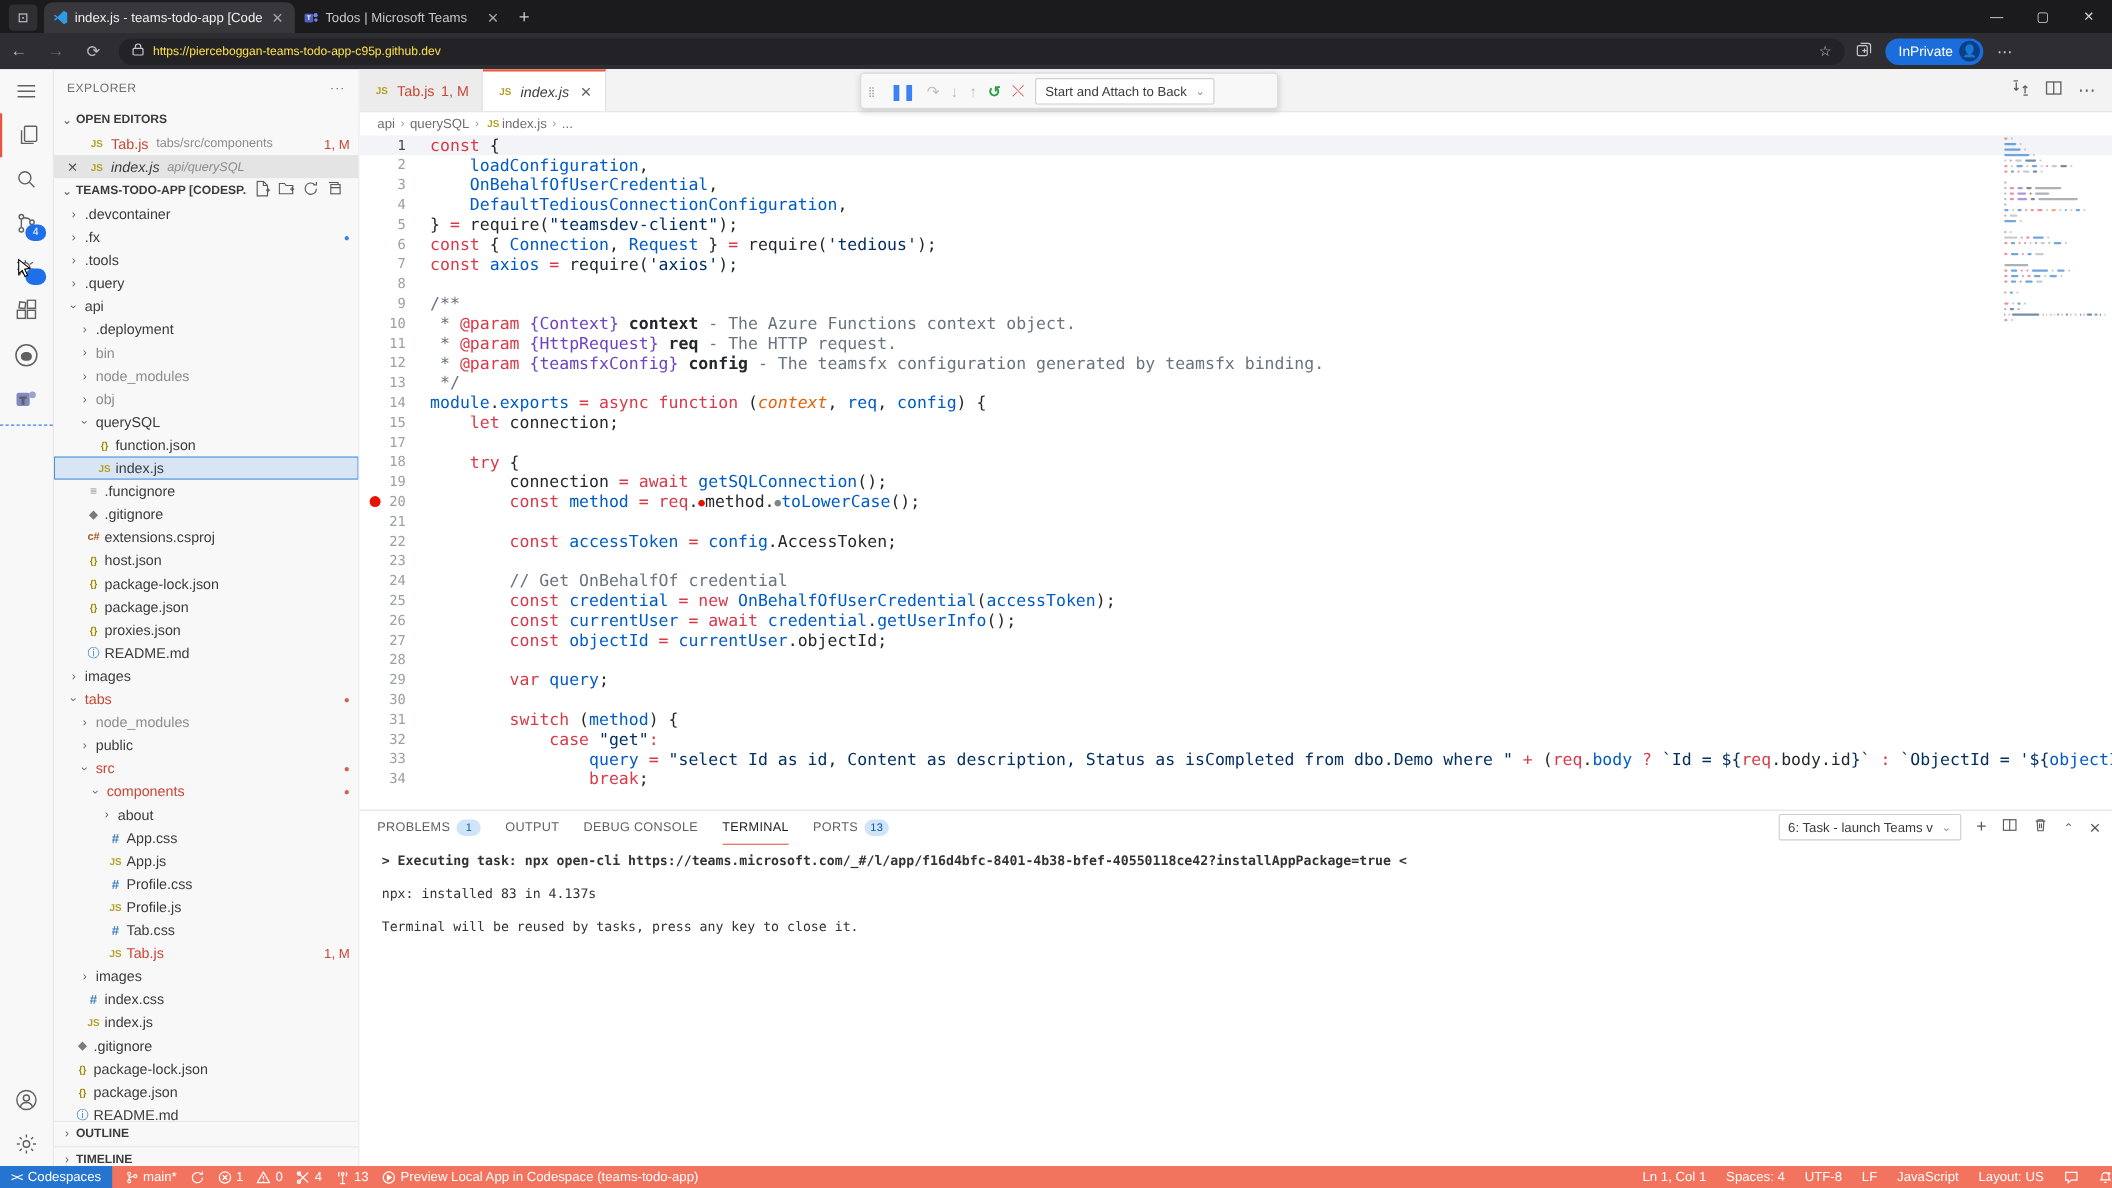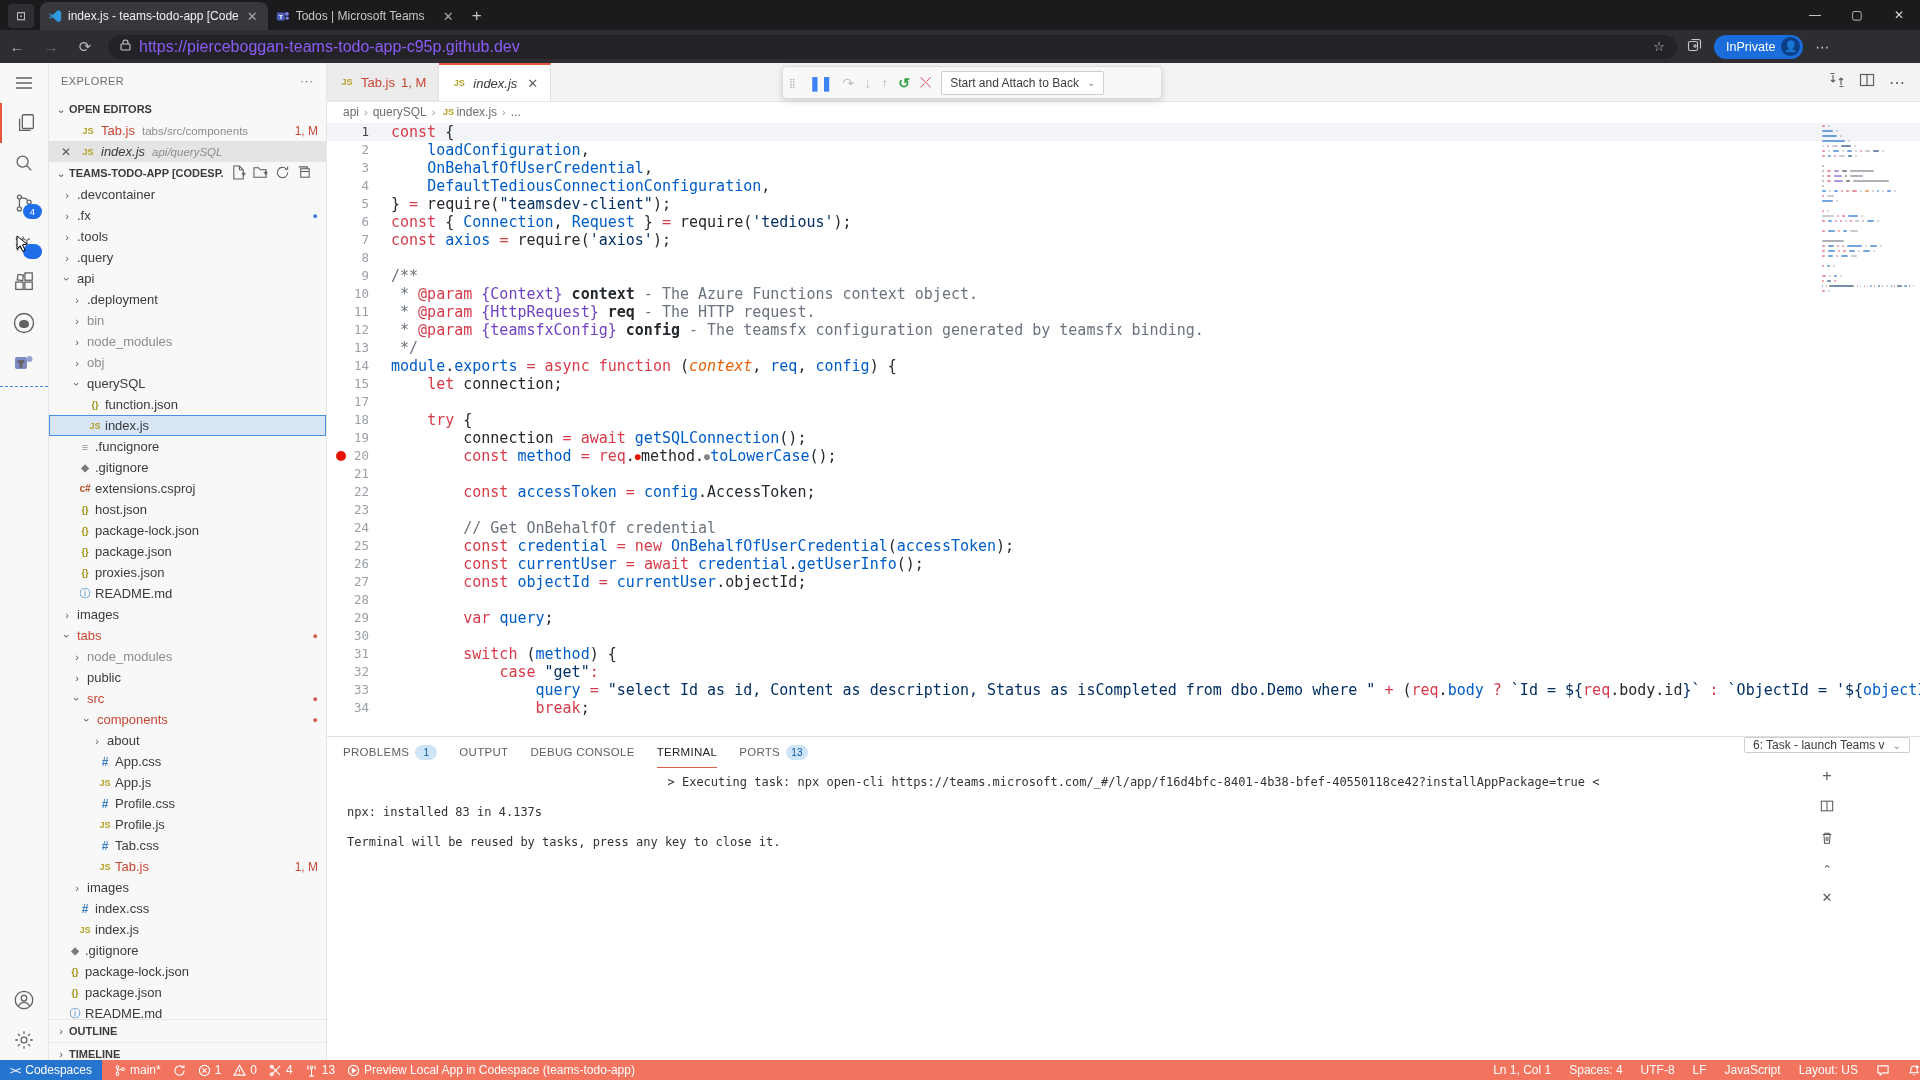--- a/index.html
+++ b/index.html
@@ -17,21 +17,21 @@
   .teams-logo{width:14px;height:14px;display:inline-block;}
   .newtab{color:#c8c8cb;font-size:17px;margin:0 0 4px 8px;}
   #wincontrols{position:absolute;top:0;right:0;height:30px;display:flex;align-items:center;color:#d6d6d8;}
   #wincontrols .wc{width:42px;text-align:center;font-size:12px;}
   
   #btoolbar{position:absolute;top:30px;left:0;right:0;height:33px;background:#2e2e32;display:flex;align-items:center;}
   .navic{color:#b9b9bc;font-size:15px;width:34px;text-align:center;}
   .navic.dim{color:#6d6d71;}
   #urlpill{height:24px;flex:0 0 auto;width:1545px;margin-left:6px;background:#232327;border-radius:13px;display:flex;align-items:center;padding:0 12px;gap:8px;}
   #urlpill .lock{color:#c9c9cc;font-size:12px;}
-  #urlpill .url{color:#8b5cf6;font-size:16px;}
+  #urlpill .url{color:#fde047;font-size:11px;}
   #urlpill .star{margin-left:auto;color:#c9c9cc;font-size:13px;}
   .collections{color:#c9c9cc;font-size:13px;margin-left:10px;}
   #inprivate{background:#1a6ddb;border-radius:13px;height:24px;display:flex;align-items:center;gap:6px;padding:0 3px 0 12px;margin-left:12px;}
   #inprivate .lbl{color:#fff;font-size:12.5px;}
   #inprivate .av{width:19px;height:19px;border-radius:50%;background:#0a3f85;color:#cfe0f7;font-size:11px;display:flex;align-items:center;justify-content:center;}
   .bmore{color:#c9c9cc;margin:0 14px 0 12px;font-size:14px;letter-spacing:1px;}
   
   #vscode{position:absolute;top:63px;left:0;right:0;bottom:0;background:#ffffff;}
   
   #activitybar{position:absolute;top:0;left:0;width:48px;bottom:20px;background:#f8f8f8;border-right:1px solid #e5e5e5;}
@@ -106,26 +106,26 @@
   .idot{font-size:10px;vertical-align:1px;}
   #minimap{position:absolute;top:62px;right:5px;width:93px;}
   .mrow{height:2px;margin-bottom:3px;display:flex;gap:1px;}
   .mseg{height:2px;border-radius:1px;opacity:.55;}
   
   #panel{position:absolute;left:0;right:0;top:673px;bottom:0;background:#fff;border-top:1px solid #e0e0e0;}
   #paneltabs{height:30px;display:flex;align-items:center;padding-left:16px;gap:22px;font-size:11.5px;color:#616161;letter-spacing:.3px;}
   .ptab{display:flex;align-items:center;gap:6px;height:30px;}
   .ptab.active{color:#1f1f1f;border-bottom:1px solid #d9604b;}
   .pbadge{background:#cfe4f7;color:#0a58a8;border-radius:9px;min-width:16px;height:15px;font-size:10px;display:flex;align-items:center;justify-content:center;padding:0 3px;}
-  #panelactions{position:absolute;top:0;right:10px;height:30px;display:flex;align-items:center;gap:14px;color:#5a5a5a;flex-direction:column;}
+  #panelactions{position:absolute;top:0;right:10px;height:30px;display:flex;align-items:center;gap:14px;color:#5a5a5a;}
   #term-dd{height:22px;border:1px solid #cecece;background:#fff;border-radius:2px;font-size:12px;color:#3b3b3b;display:flex;align-items:center;gap:8px;padding:0 8px;}
   #panelactions svg{stroke:#5a5a5a;fill:none;stroke-width:1.2;}
   #terminal{padding:8px 0 0 20px;font-family:"DejaVu Sans Mono","Liberation Mono",monospace;font-size:12px;line-height:15px;color:#333;}
   .tline{white-space:pre;min-height:15px;}
-  .tline.bold{font-weight:normal;text-align:center;}
+  .tline.bold{font-weight:bold;}
   
   #statusbar{position:absolute;left:0;right:0;bottom:0;height:20px;background:#f2735e;display:flex;align-items:center;color:#fff;font-size:12px;}
   #sb-remote{height:20px;background:#2575d0;display:flex;align-items:center;gap:6px;padding:0 10px;font-size:12px;}
   #sb-remote .ric{font-family:"DejaVu Sans Mono",monospace;font-size:11px;letter-spacing:-2px;}
   .sbitem{display:flex;align-items:center;gap:4px;margin-left:12px;white-space:nowrap;}
   .sbitem svg{stroke:#fff;fill:none;stroke-width:1.2;}
   #sb-right{margin-left:auto;display:flex;align-items:center;gap:18px;}
   #sb-right .sbitem{margin-left:0;}
   
   #cursor{position:absolute;z-index:50;}

